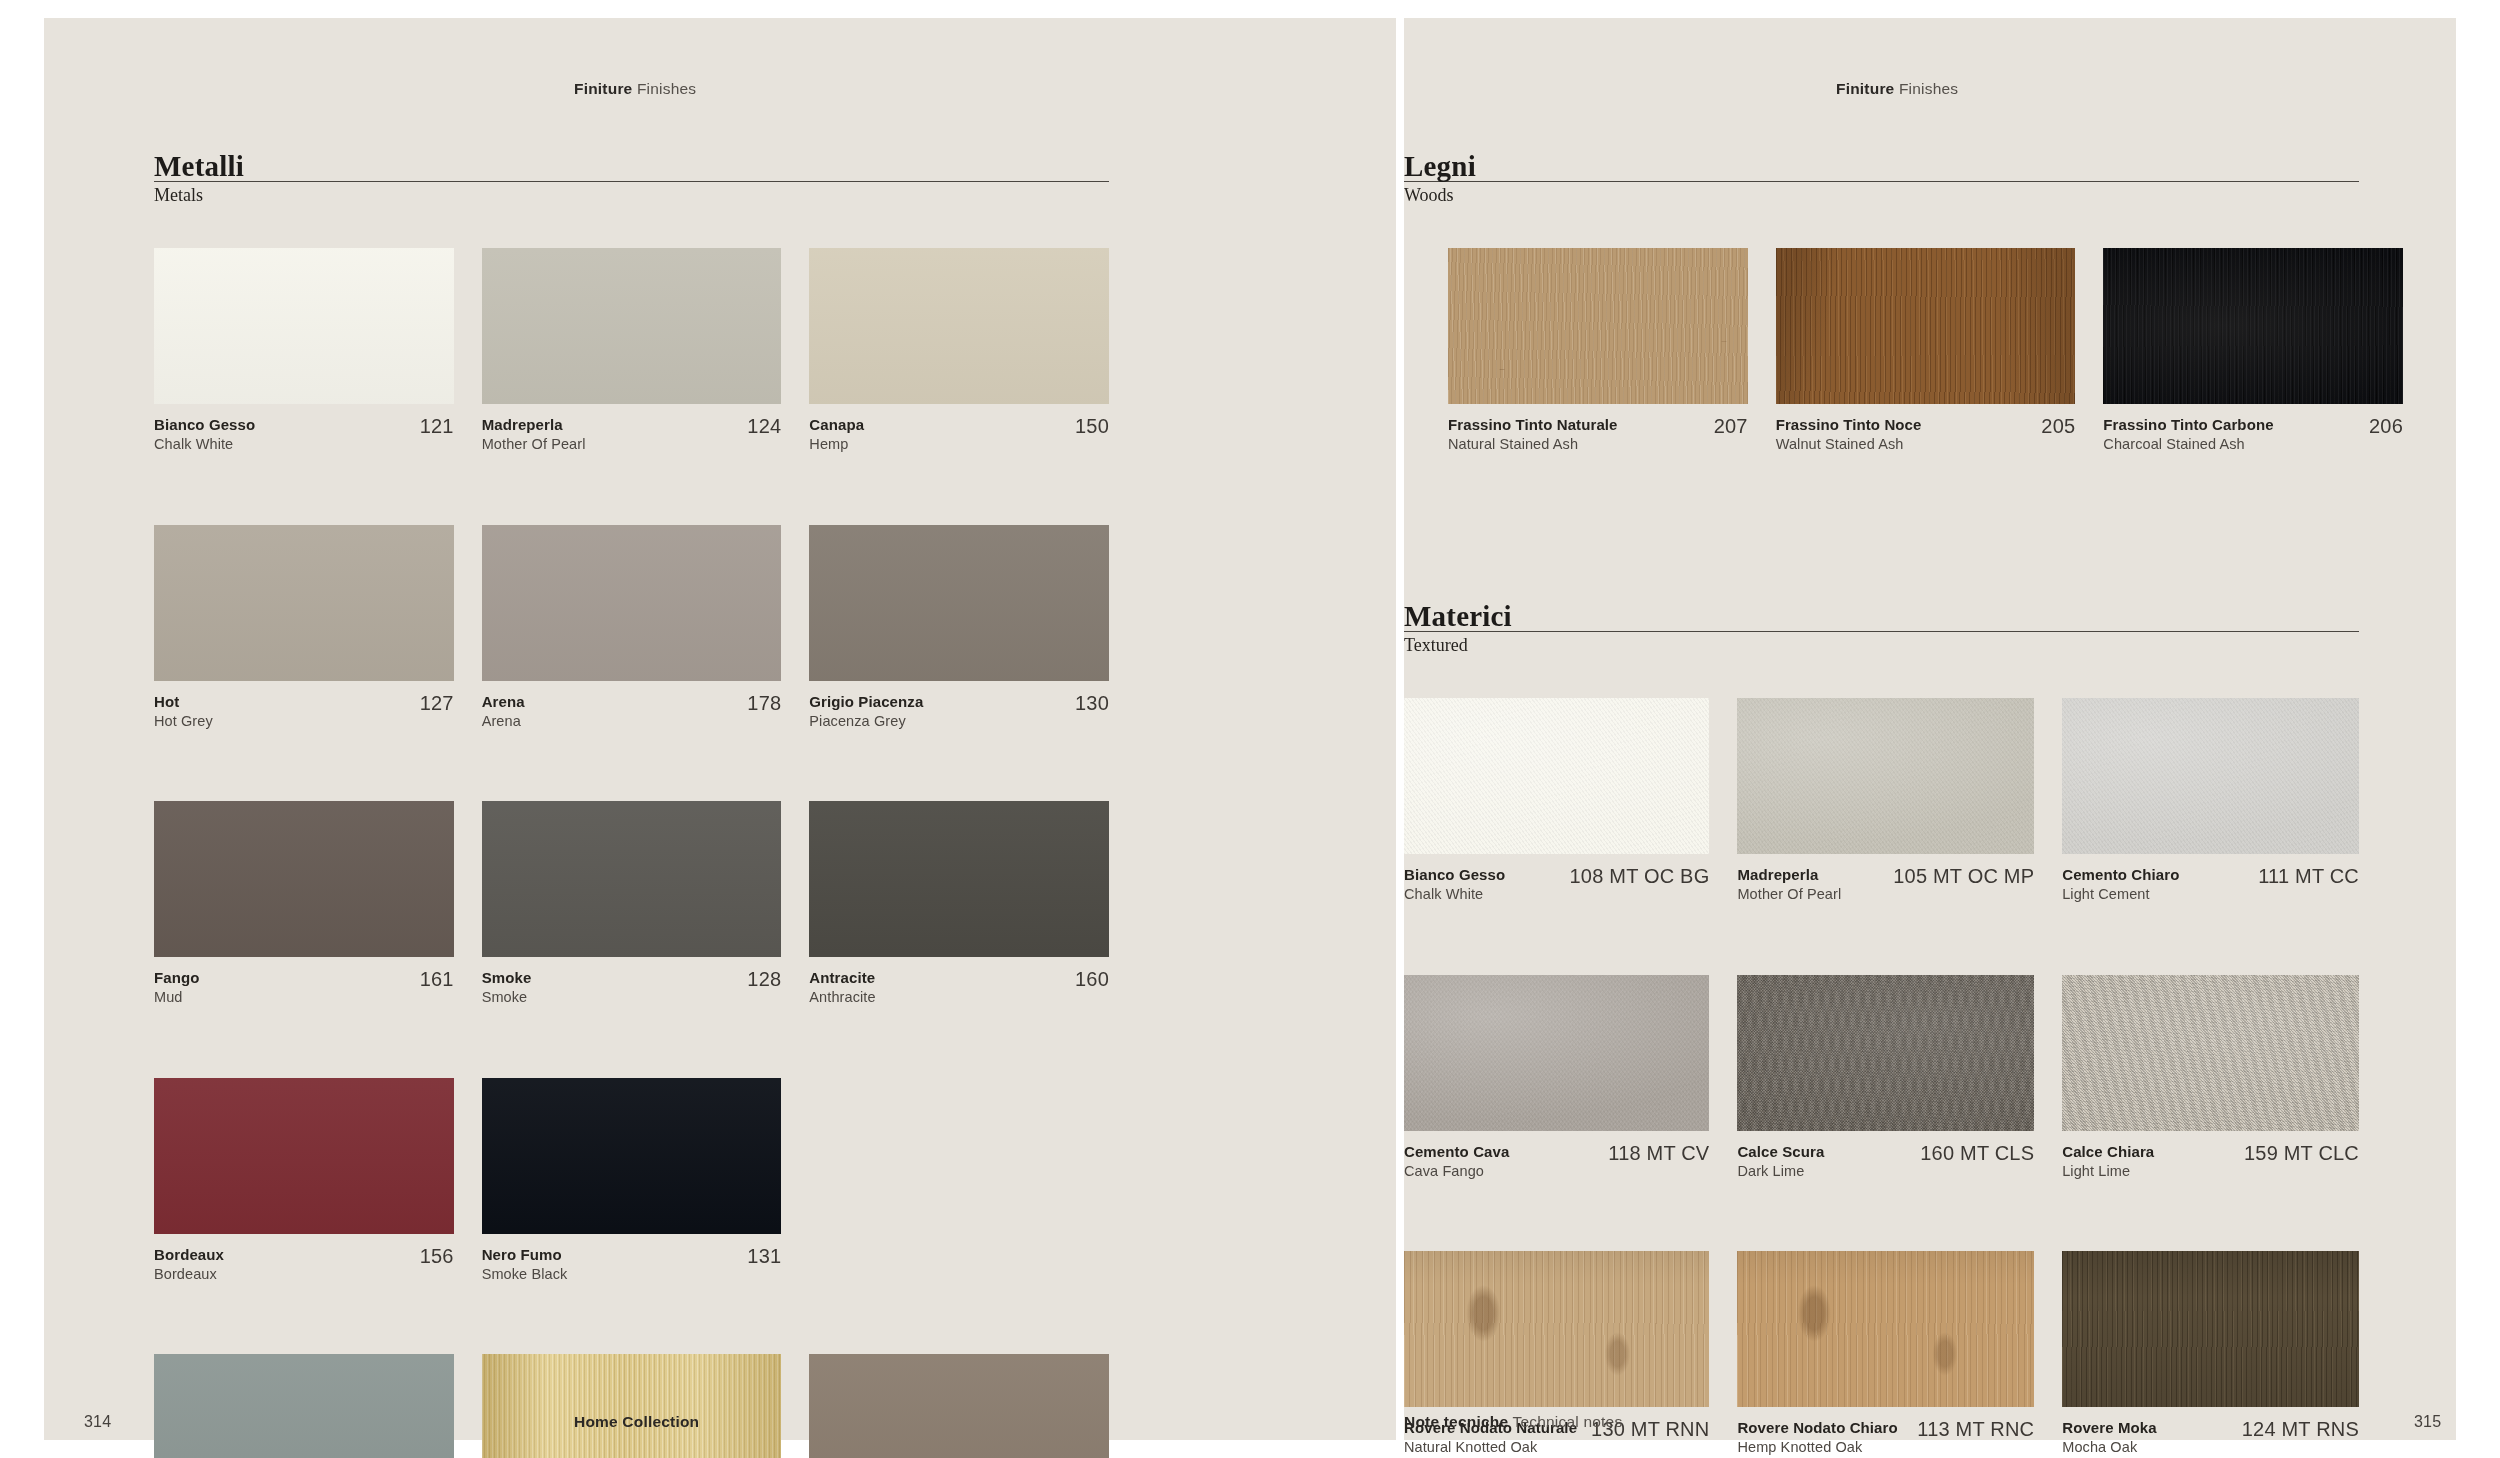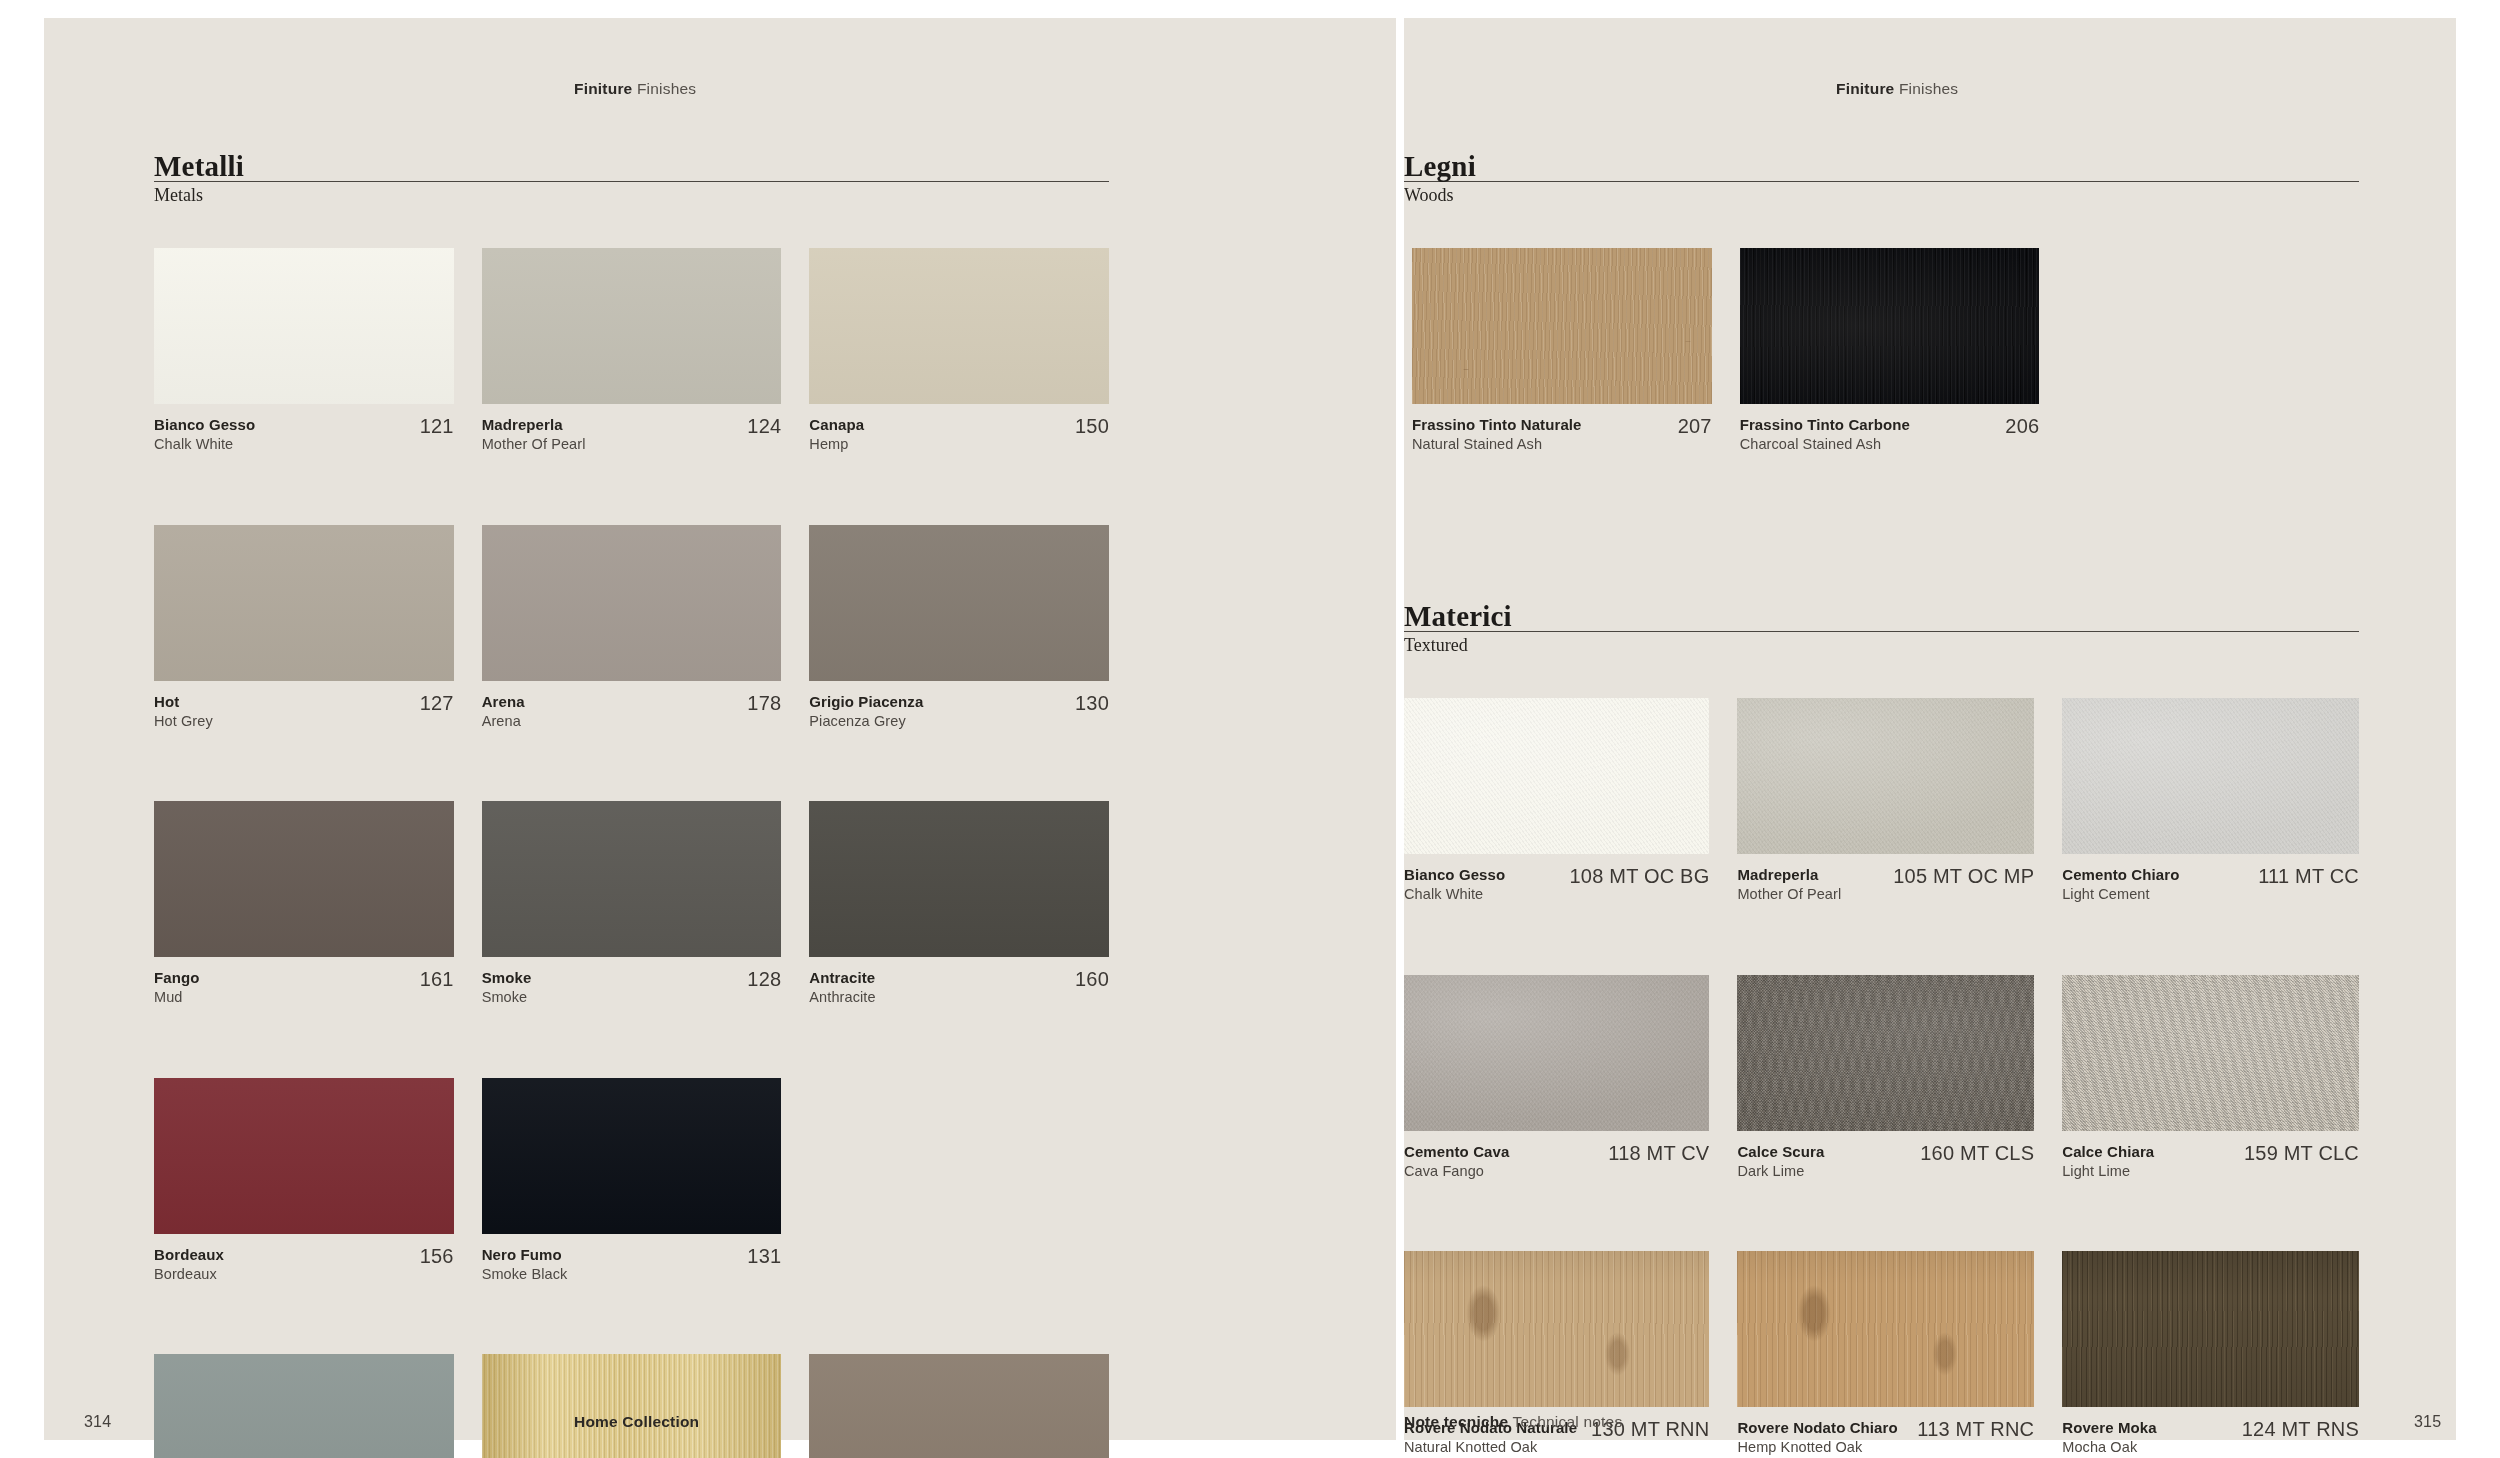--- a/index.html
+++ b/index.html
@@ -337,29 +337,39 @@
     <div class="runhead" style="left:432px;top:62px;">
       <b>Finiture</b>
       <span>Finishes</span>
     </div>
 
     <div class="sec-head" style="left:0px;top:130px;width:955px;">
       <div class="sec-it sec-rule">Legni</div>
       <div class="sec-en">Woods</div>
     </div>
 
-    <div class="grid" id="grid-legni" style="left:8px;top:230px;width:955px;column-gap:28px;row-gap:70px;">
+    <div class="grid" id="grid-legni" style="left:0px;top:230px;width:955px;column-gap:28px;row-gap:70px;padding-left:44px;">
         <div class="cell">
           <div class="sw tx tx-ash-nat" style="background: rgb(185, 154, 114);"></div>
           <div class="meta">
             <div class="meta-names">
               <div class="name-it">Frassino Tinto Naturale</div>
               <div class="name-en">Natural Stained Ash</div>
             </div>
             <div class="code">207</div>
+          </div>
+        </div>
+        <div class="cell">
+          <div class="sw tx tx-ash-wal" style="background: rgb(138, 91, 47);"></div>
+          <div class="meta">
+            <div class="meta-names">
+              <div class="name-it">Frassino Tinto Noce</div>
+              <div class="name-en">Walnut Stained Ash</div>
+            </div>
+            <div class="code">205</div>
           </div>
         </div>
         <div class="cell">
           <div class="sw tx tx-ash-car" style="background: rgb(12, 13, 16);"></div>
           <div class="meta">
             <div class="meta-names">
               <div class="name-it">Frassino Tinto Carbone</div>
               <div class="name-en">Charcoal Stained Ash</div>
             </div>
             <div class="code">206</div>

